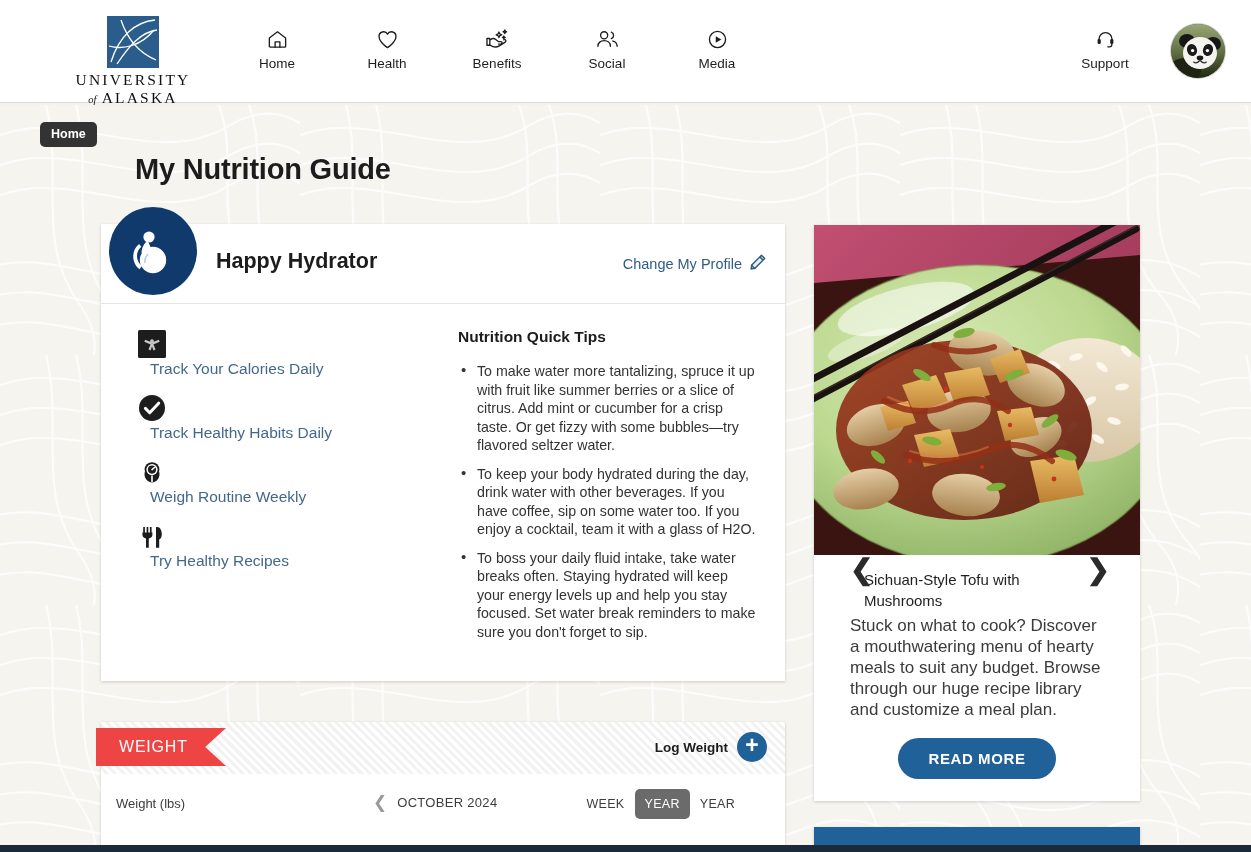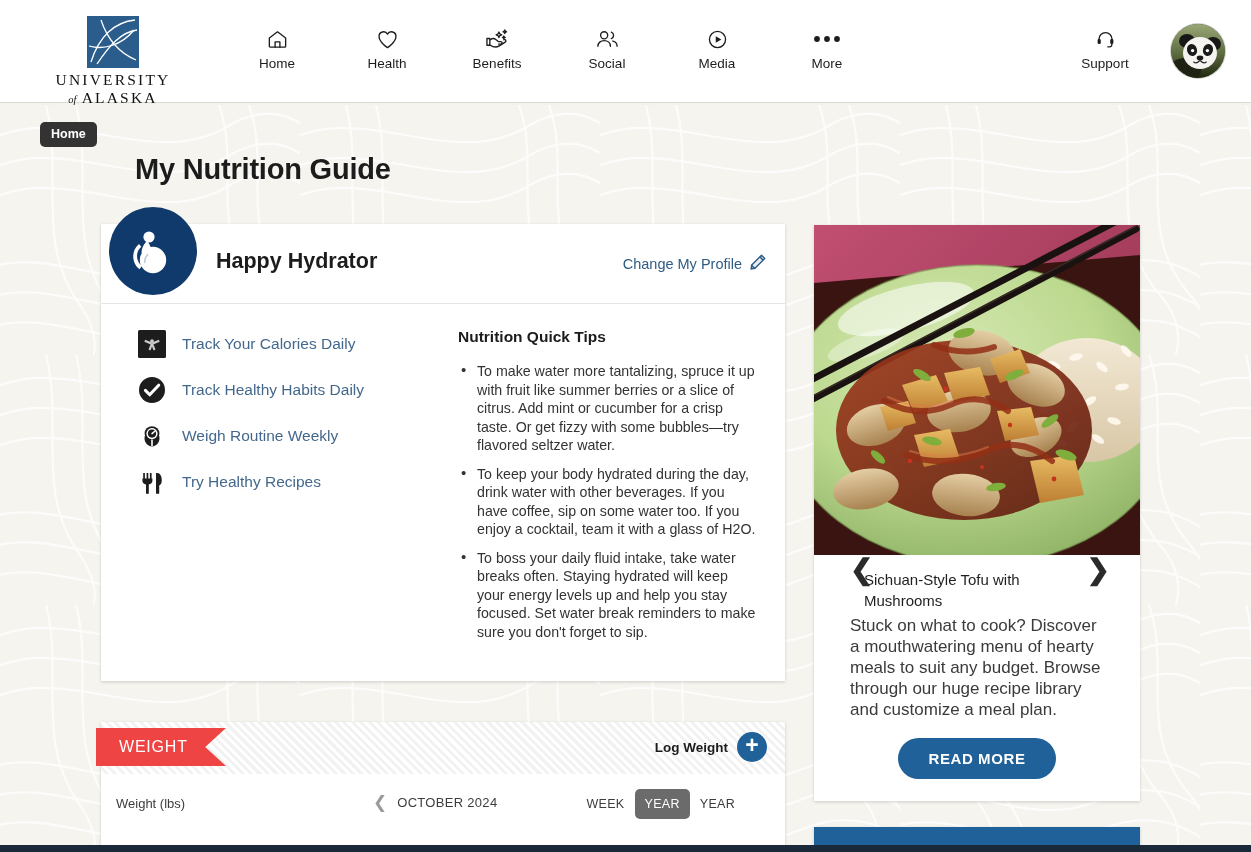--- a/index.html
+++ b/index.html
@@ -31,21 +31,21 @@
     position: absolute;
     top: 0; left: 0;
     width: 1251px; height: 103px;
     background: #ffffff;
     border-bottom: 1px solid #dddbd6;
     z-index: 20;
   }
 
   .logo {
     position: absolute;
-    left: 40px; top: 16px;
+    left: 60px; top: 16px;
     width: 146px;
     text-align: center;
     color: #1a1a1a;
   }
   .logo-mark {
     width: 52px; height: 52px;
     background: #2b5d8c;
     margin: 0 auto 3px auto;
     position: relative;
     overflow: hidden;
@@ -190,23 +190,23 @@
   .col-right { width: 300px; margin-left: 22px; }
 
   .sec-title {
     font-size: 15.5px;
     font-weight: bold;
     color: #1c1c1c;
     margin-bottom: 16px;
   }
   .routine-item {
     display: flex;
-    align-items: center;
     margin-bottom: 14px;
     cursor: pointer;
+    flex-direction: column;
   }
   .routine-icon {
     width: 32px; height: 32px;
     flex: 0 0 32px;
     display: flex; align-items: center; justify-content: center;
   }
   .routine-label {
     margin-left: 14px;
     font-size: 15.5px;
     color: #44688c;
@@ -484,30 +484,20 @@
     <a class="nav-item">
       <span class="ni-icon">
         <svg width="23" height="23" viewBox="0 0 24 24" fill="none" stroke="#1d1d1d" stroke-width="1.4" stroke-linecap="round" stroke-linejoin="round">
           <circle cx="12" cy="12" r="8.4"></circle>
           <path d="M10.2 8.6 L16 12 L10.2 15.4 Z" fill="#1d1d1d" stroke="none"></path>
         </svg>
       </span>
       <span class="ni-label">Media</span>
     </a>
 
-    <a class="nav-item">
-      <span class="ni-icon">
-        <svg width="28" height="10" viewBox="0 0 28 10">
-          <circle cx="4" cy="5" r="2.9" fill="#1d1d1d"></circle>
-          <circle cx="14" cy="5" r="2.9" fill="#1d1d1d"></circle>
-          <circle cx="24" cy="5" r="2.9" fill="#1d1d1d"></circle>
-        </svg>
-      </span>
-      <span class="ni-label">More</span>
-    </a>
   </div>
 
   <div id="support-btn">
     <span class="ni-icon">
       <svg width="21" height="21" viewBox="0 0 24 24" fill="none" stroke="#1d1d1d" stroke-width="1.5" stroke-linecap="round" stroke-linejoin="round">
         <path d="M4.6 13.5 v-2 a7.4 7.4 0 0 1 14.8 0 v2"></path>
         <rect x="3" y="11.5" width="3.6" height="5.6" rx="1.5" fill="#1d1d1d" stroke="none"></rect>
         <rect x="17.4" y="11.5" width="3.6" height="5.6" rx="1.5" fill="#1d1d1d" stroke="none"></rect>
         <path d="M19.2 17.2 v1 a2.2 2.2 0 0 1-2.2 2.2 h-2.4"></path>
       </svg>

